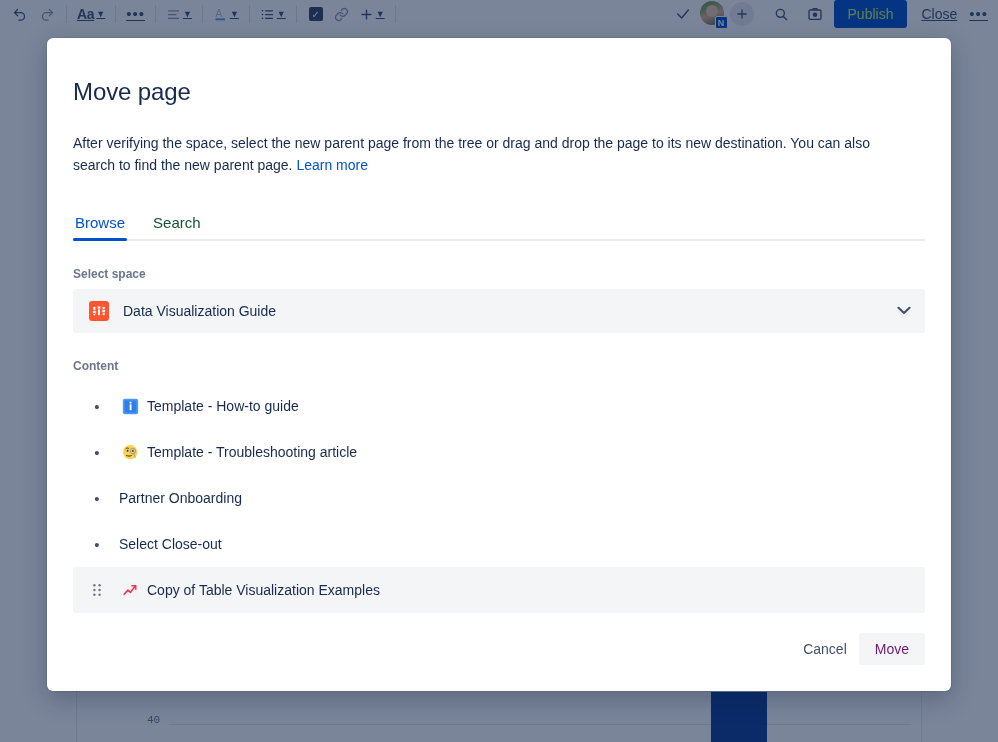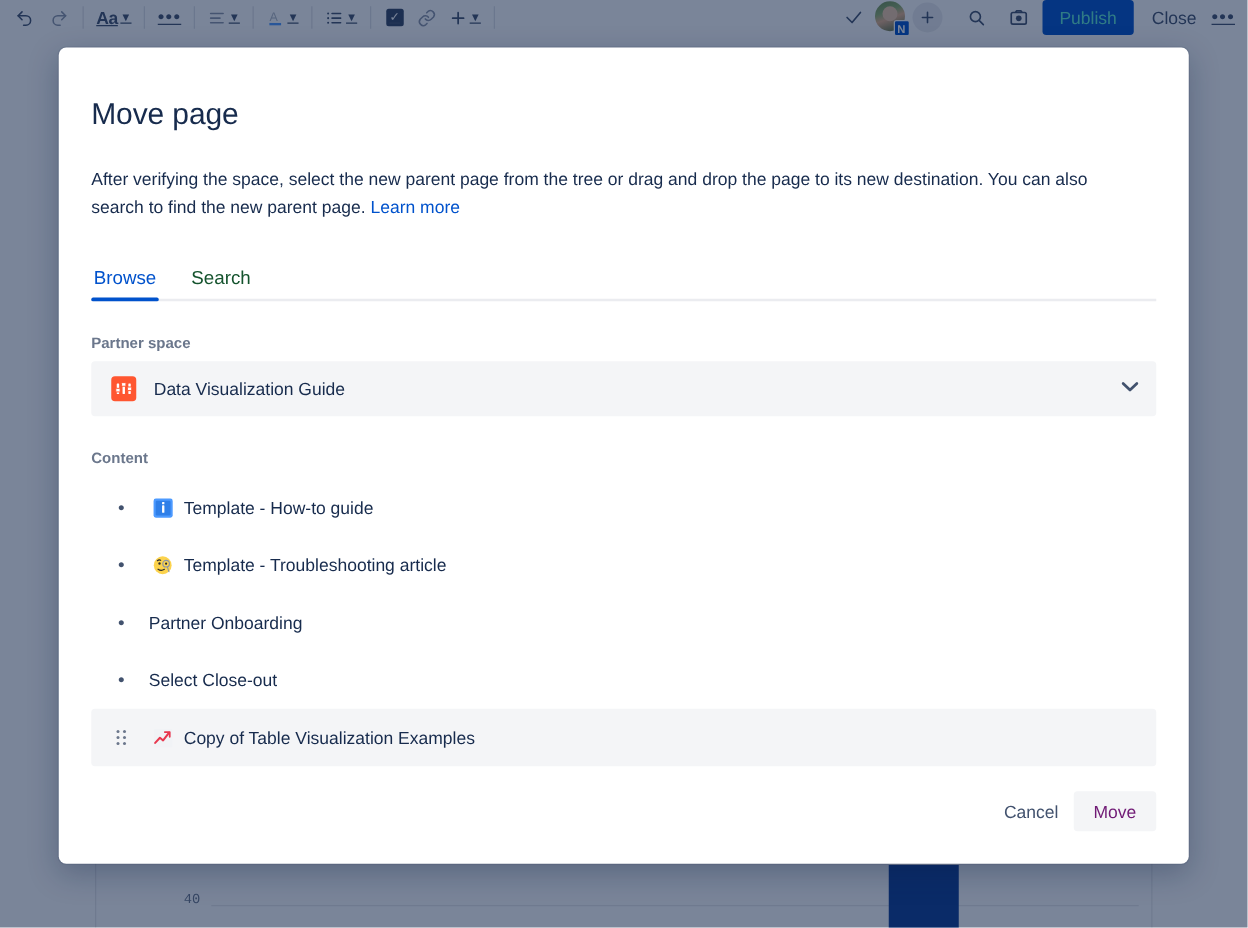--- a/index.html
+++ b/index.html
@@ -53,28 +53,28 @@
     font-size: 9px; font-weight: 700;
     display: flex; align-items: center; justify-content: center;
     border: 1px solid #fff;
   }
   .tb-plus-circle {
     width: 24px; height: 24px; border-radius: 50%; background: #EBECF0;
     display: flex; align-items: center; justify-content: center;
     font-size: 15px; color: #42526E;
   }
   .publish-btn {
-    background: #0052CC; color: #5eead4;
+    background: #0052CC; color: #bef264;
     font-size: 14px; font-weight: 500;
     padding: 6px 14px; border-radius: 3px; border: none;
     margin: 0 6px;
   }
   .close-btn {
     background: transparent; border: none;
-    font-size: 14px; color: #42526E; padding: 6px 8px;
+    font-size: 14px; color: #42526E; padding: 6px 8px; text-decoration: underline;
   }
 
   
   .bg-content {
     position: absolute; top: 28px; left: 0; right: 0; bottom: 0;
     background: #ffffff;
   }
   .bg-chart-panel {
     position: absolute; left: 76px; right: 76px; top: 662px; bottom: 0;
     border-left: 1px solid #E7E8EA; border-right: 1px solid #E7E8EA;
@@ -332,21 +332,21 @@
 
   <h1 class="modal-title">Move page</h1>
 
   <p class="modal-desc"><span>After verifying the space, select the new parent page from the tree or drag and drop the page to its new destination. You can also search to find the new parent page. </span><a class="learn-more" href="#">Learn more</a></p>
 
   <div class="tabs">
     <div class="tab active">Browse</div>
     <div class="tab">Search</div>
   </div>
 
-  <div class="section-label">Partner space</div>
+  <div class="section-label">Select space</div>
 
   <div class="space-select">
     <span class="space-icon">
       <svg width="14" height="14" viewBox="0 0 16 16">
         <rect x="1.6" y="3.2" width="2.2" height="9.6" rx="0.4" fill="#ffffff"></rect>
         <rect x="6.9" y="3.2" width="2.2" height="9.6" rx="0.4" fill="#ffffff"></rect>
         <rect x="12.2" y="3.2" width="2.2" height="9.6" rx="0.4" fill="#ffffff"></rect>
         <rect x="0.7" y="7.6" width="4" height="3.3" rx="0.6" fill="#ffffff" stroke="#FF5630" stroke-width="0.9"></rect>
         <rect x="6" y="2.4" width="4" height="3.3" rx="0.6" fill="#ffffff" stroke="#FF5630" stroke-width="0.9"></rect>
         <rect x="11.3" y="6.4" width="4" height="3.3" rx="0.6" fill="#ffffff" stroke="#FF5630" stroke-width="0.9"></rect>

